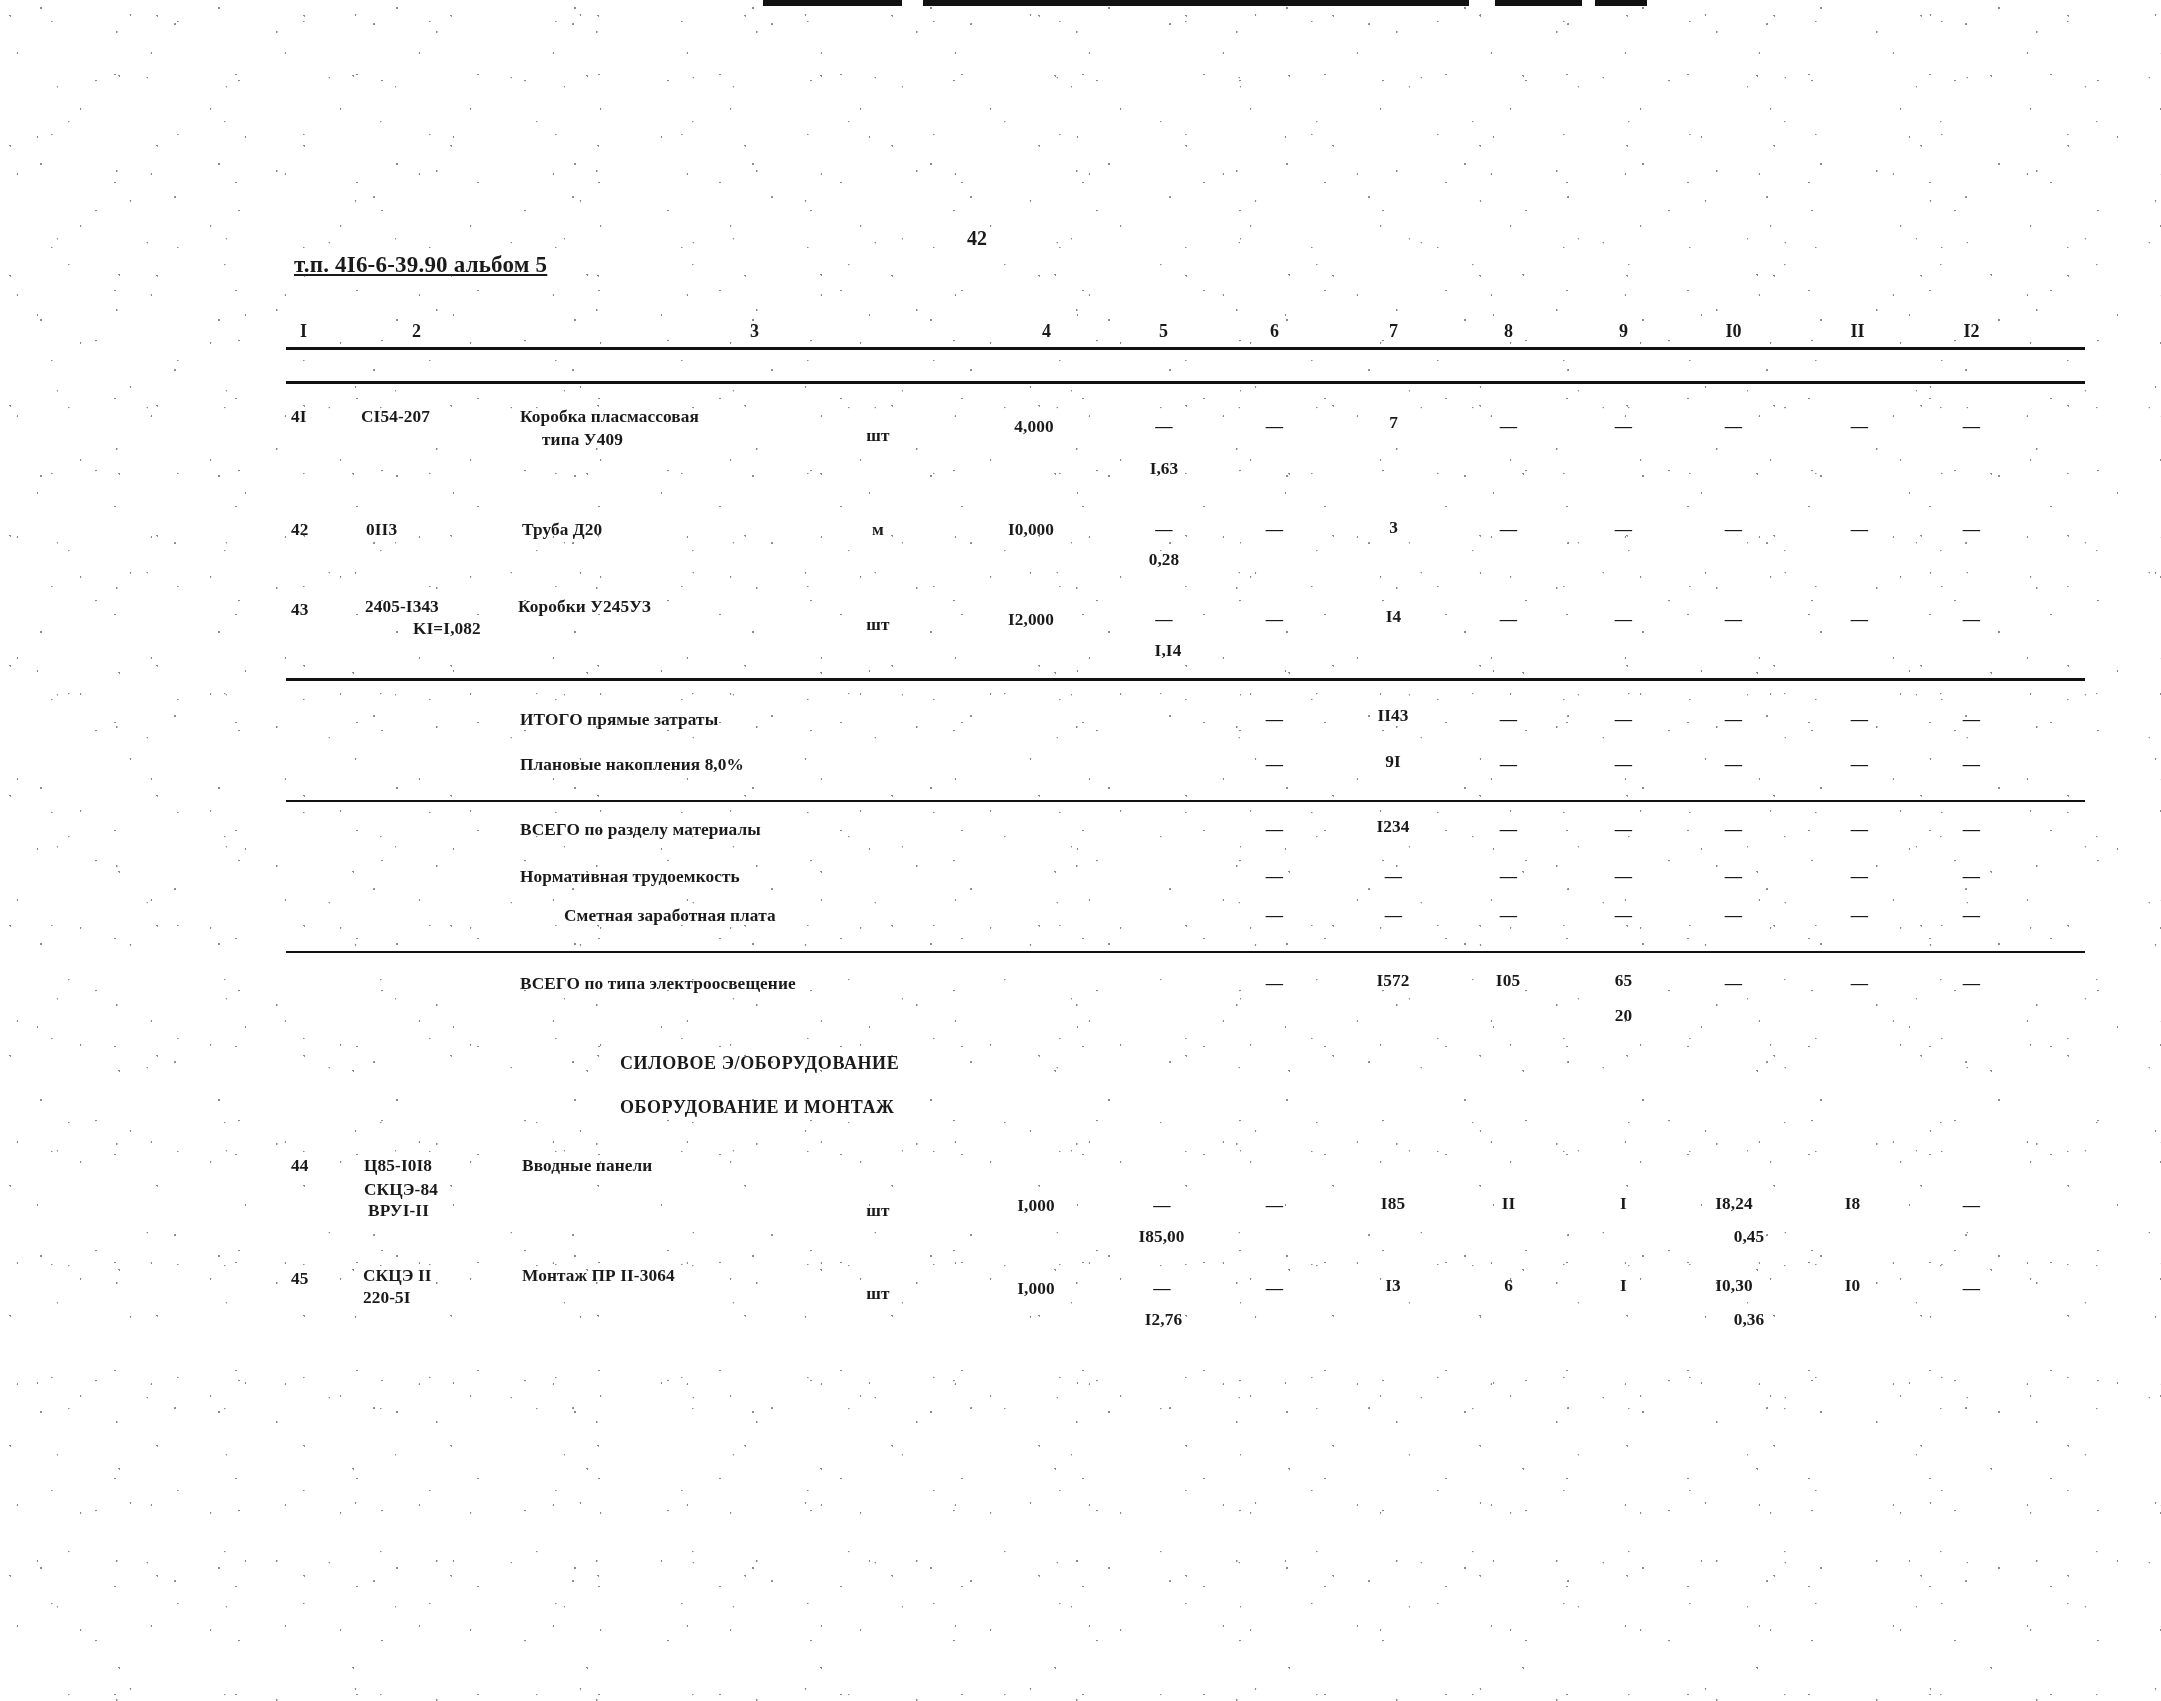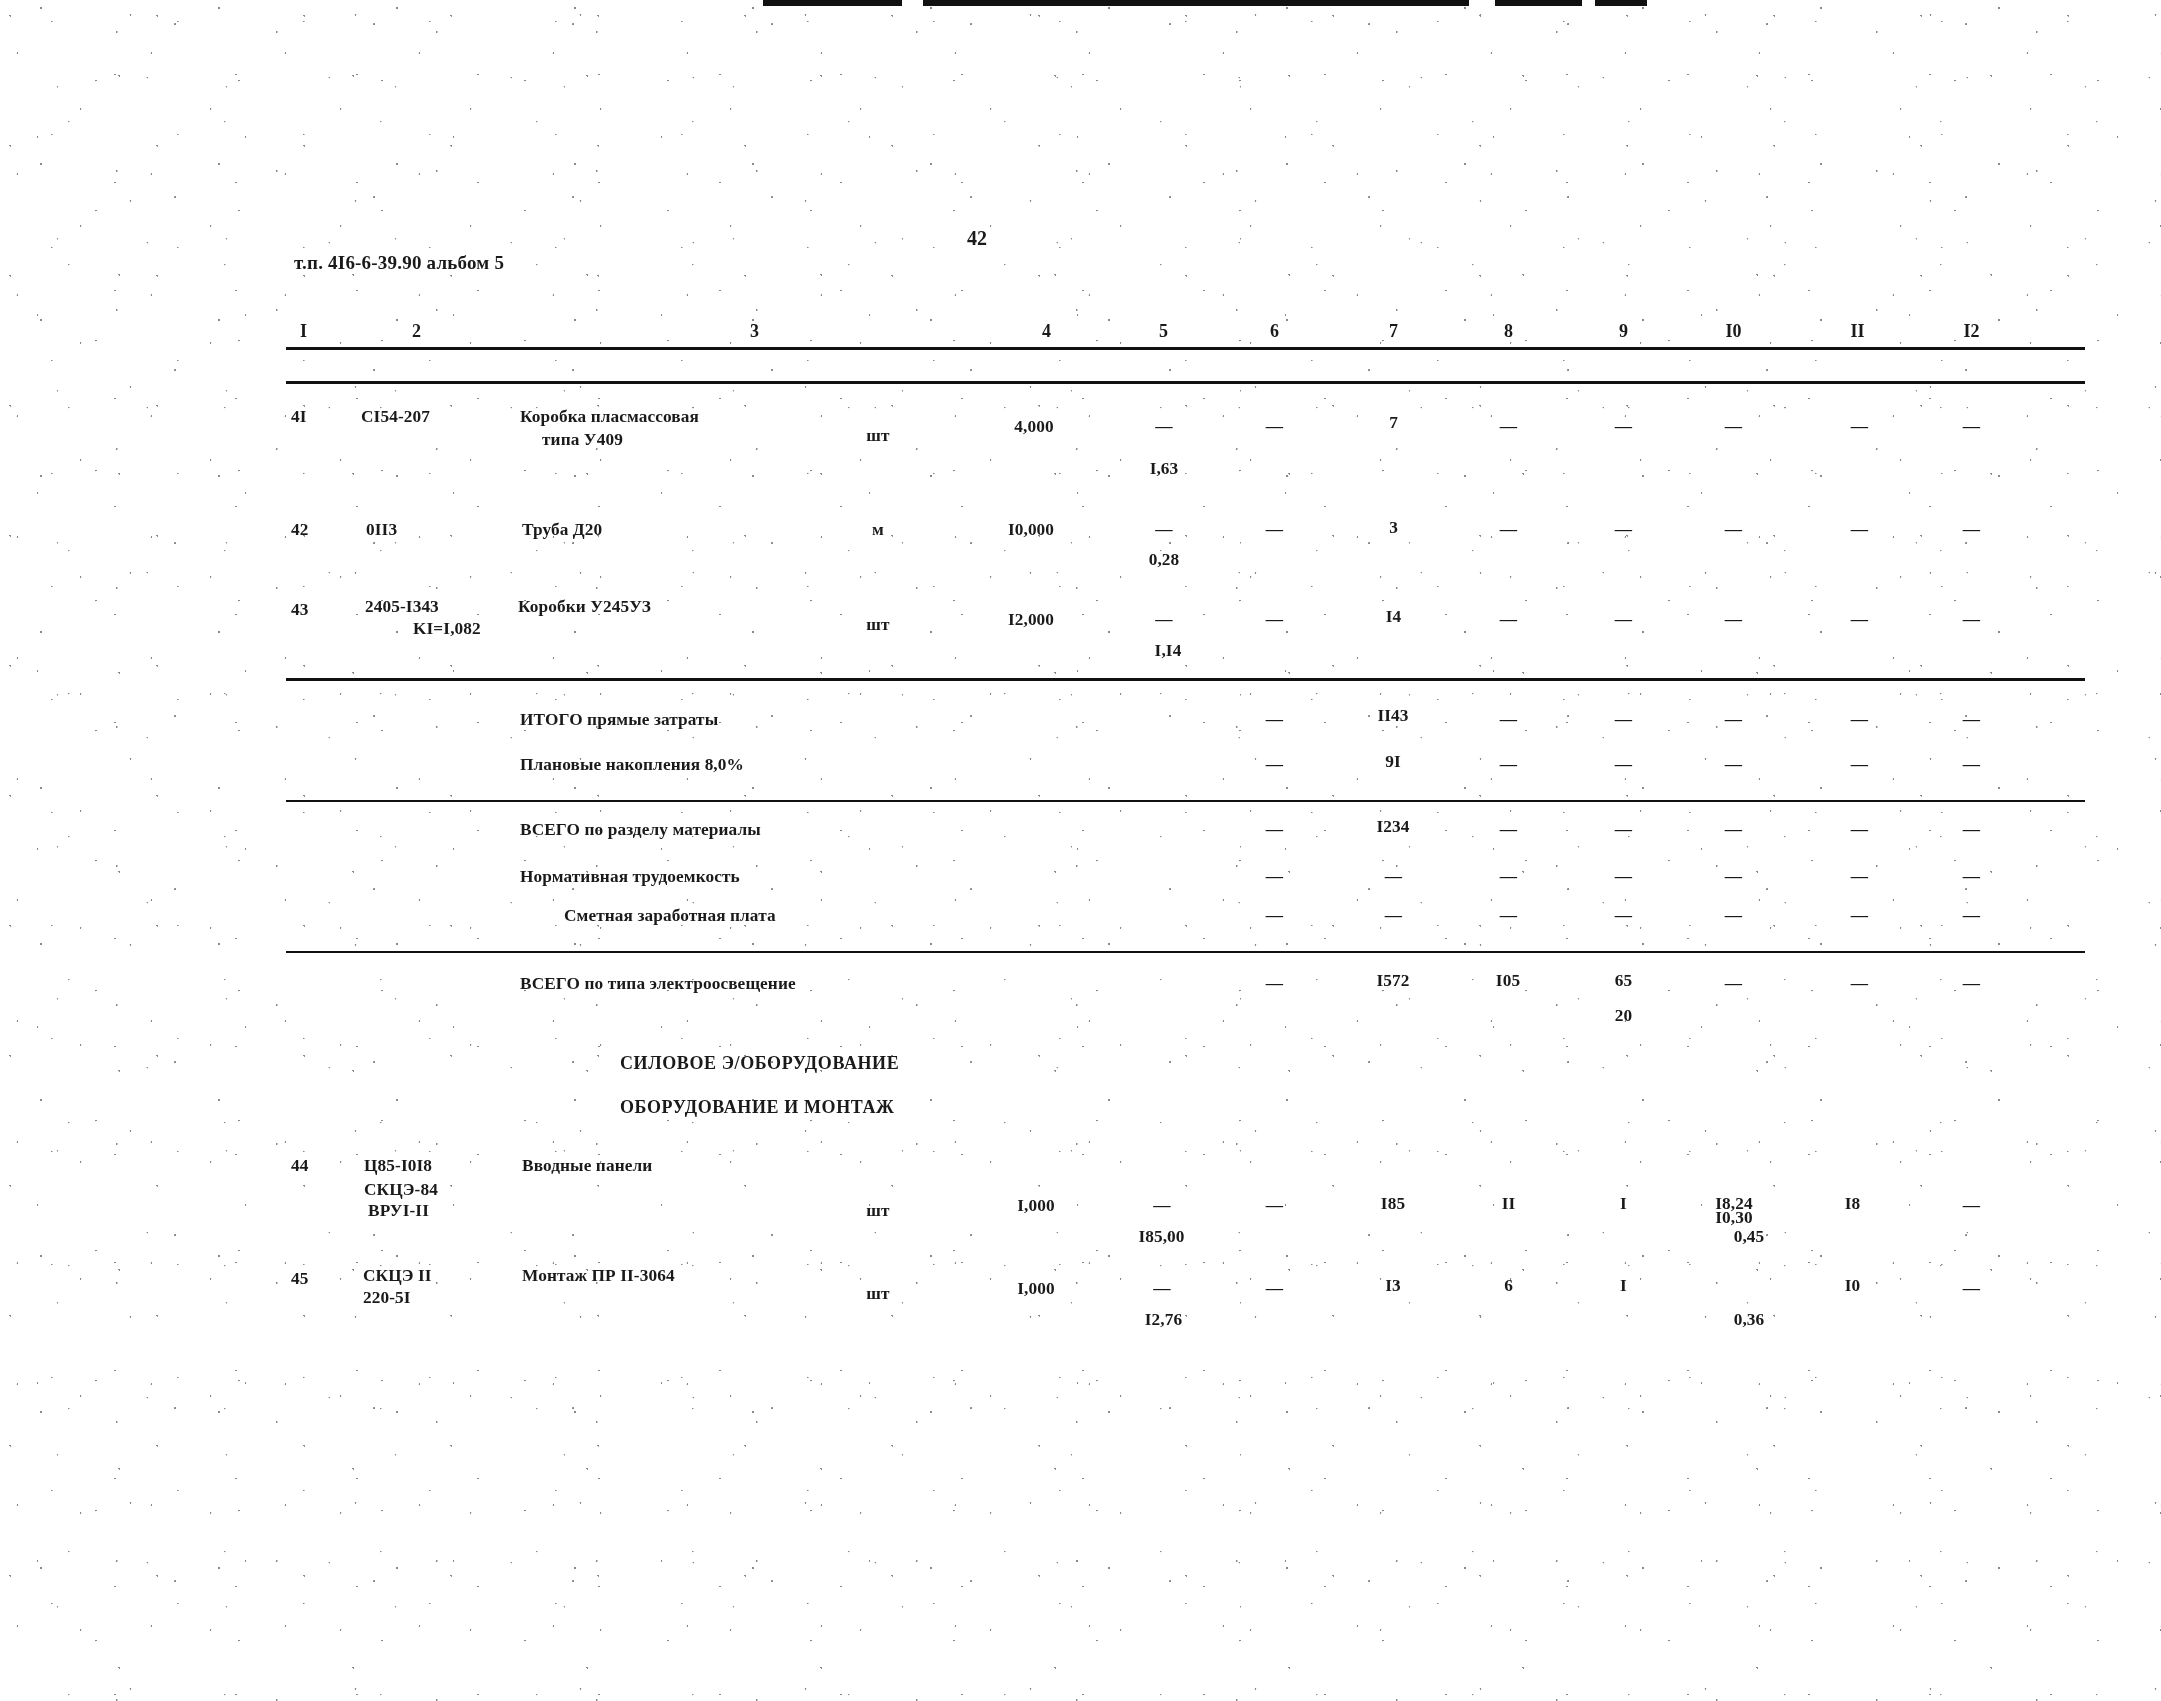--- a/index.html
+++ b/index.html
@@ -54,24 +54,25 @@
     position: absolute;
     top: 0px;
     height: 6px;
     background: #111;
   }
 
   .doc-code {
     position: absolute;
     left: 294px;
     top: 252px;
-    font-size: 19px;
+    font-size: 23px;
     font-weight: 700;
     letter-spacing: 0.2px;
     white-space: nowrap;
+    text-decoration: underline;
   }
   .page-number {
     position: absolute;
     left: 967px;
     top: 227px;
     font-size: 20px;
     font-weight: 700;
   }
 
   .rule {
@@ -270,21 +271,21 @@
   <div class="cell" style="left:363px; top:1288px;">220-5I</div>
   <div class="cell" style="left:522px; top:1266px;">Монтаж ПР II-3064</div>
   <div class="cell num" style="left:854px; top:1284px; width:48px;">шт</div>
   <div class="cell num" style="left:982px; top:1279px; width:108px;">I,000</div>
   <div class="cell num" style="left:1125px; top:1279px; width:74px;">—</div>
   <div class="cell num" style="left:1103px; top:1310px; width:121px;">I2,76</div>
   <div class="cell num" style="left:1244px; top:1279px; width:61px;">—</div>
   <div class="cell num" style="left:1354px; top:1276px; width:78px;">I3</div>
   <div class="cell num" style="left:1478px; top:1276px; width:61px;">6</div>
   <div class="cell num" style="left:1593px; top:1276px; width:61px;">I</div>
-  <div class="cell num" style="left:1684px; top:1208px; width:100px;">I0,30</div>
+  <div class="cell num" style="left:1684px; top:1276px; width:100px;">I0,30</div>
   <div class="cell num" style="left:1699px; top:1310px; width:100px;">0,36</div>
   <div class="cell num" style="left:1818px; top:1276px; width:69px;">I0</div>
   <div class="cell num" style="left:1937px; top:1279px; width:69px;">—</div>
 
 </div>
 
 <div class="scan-noise"></div>
 
 
 </body></html>

